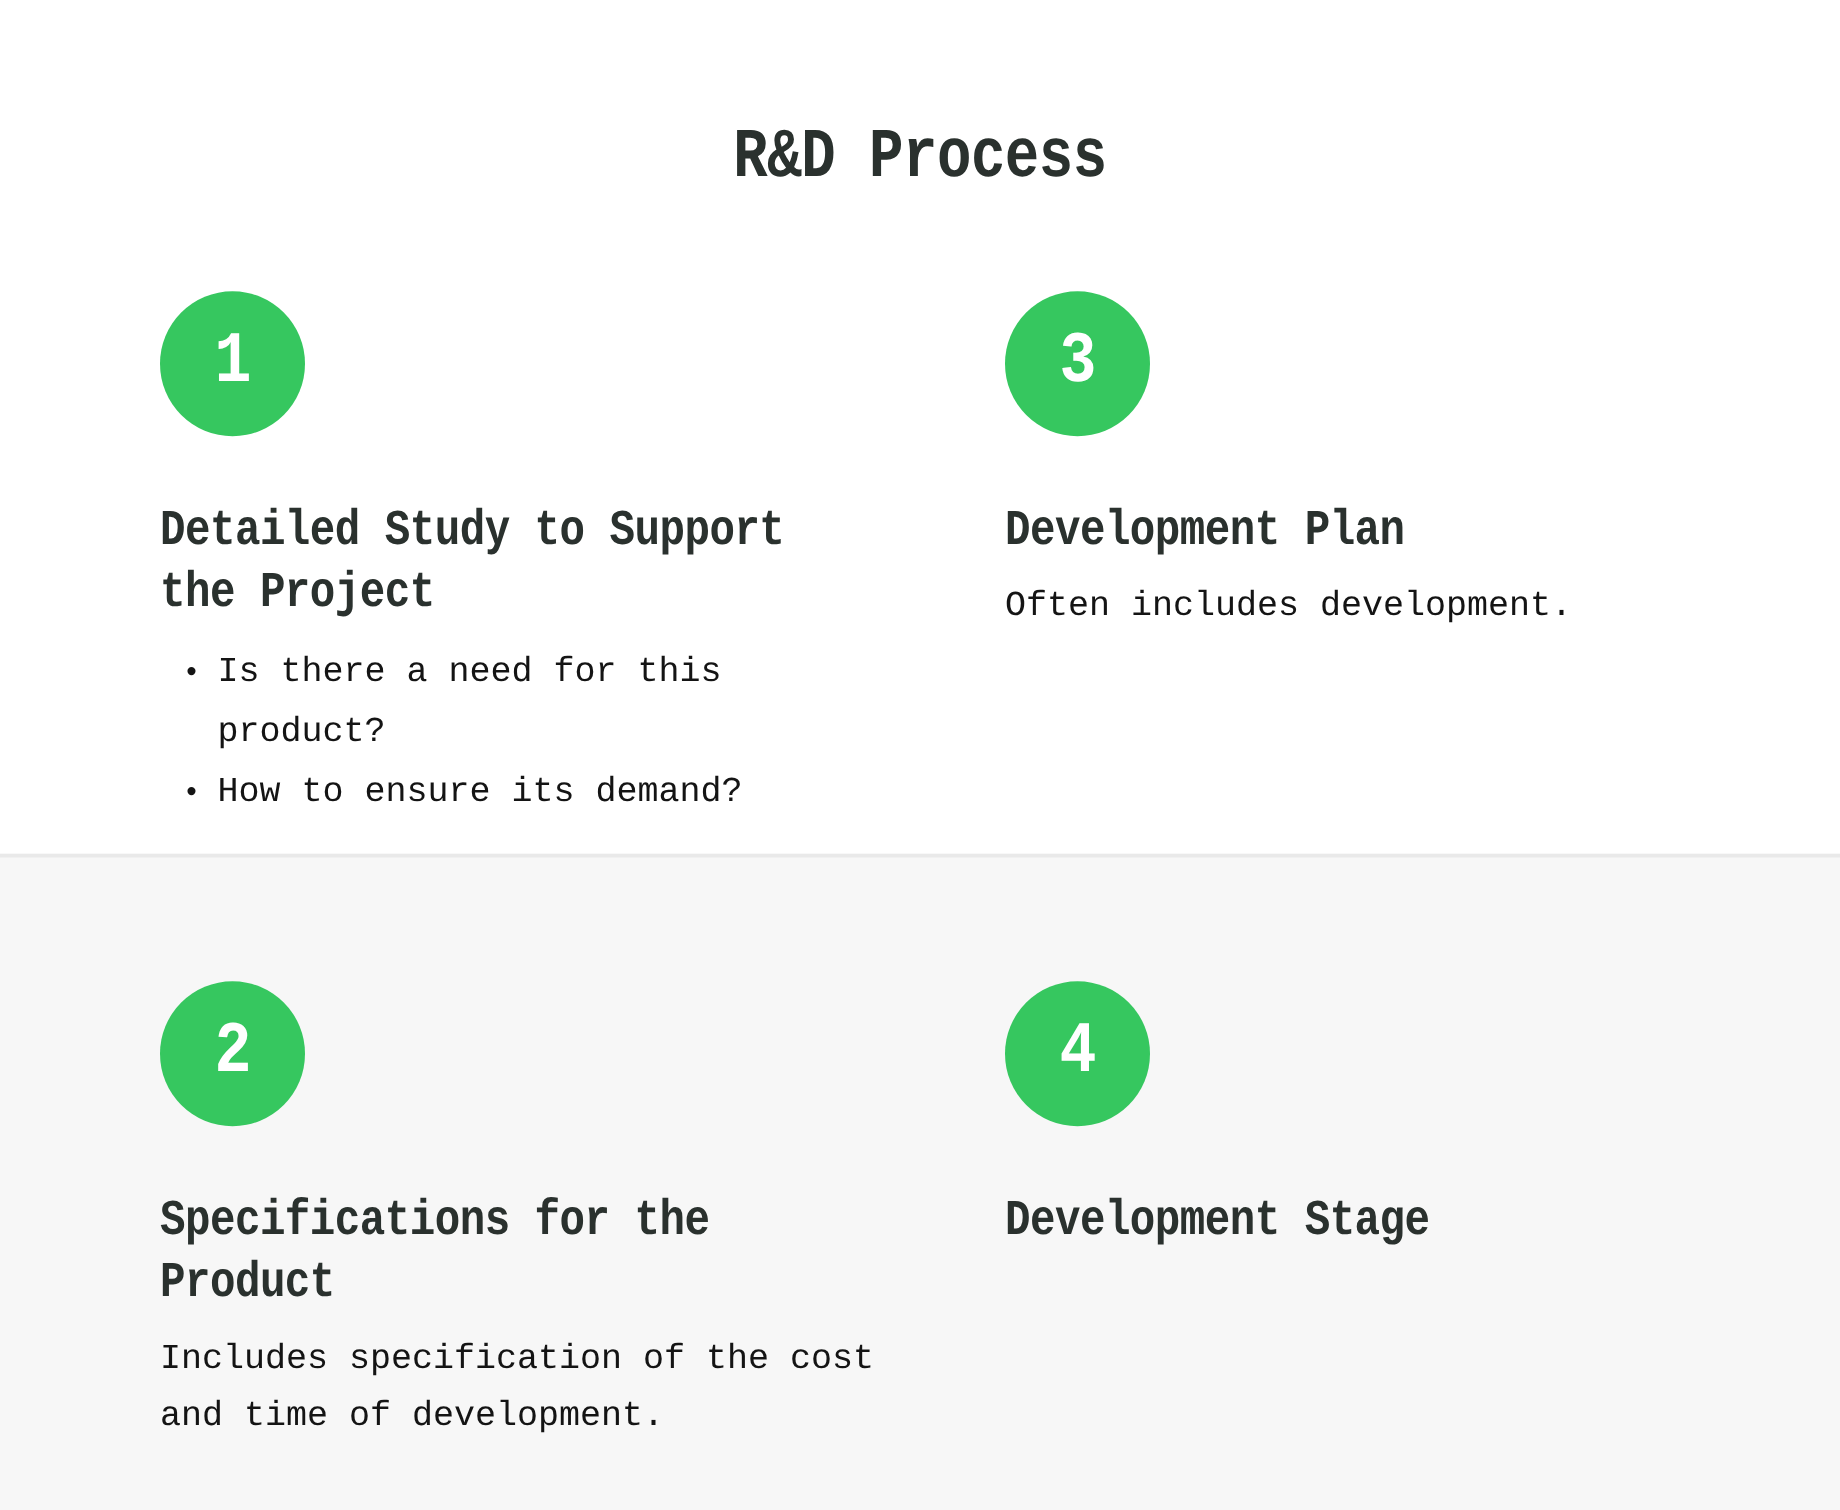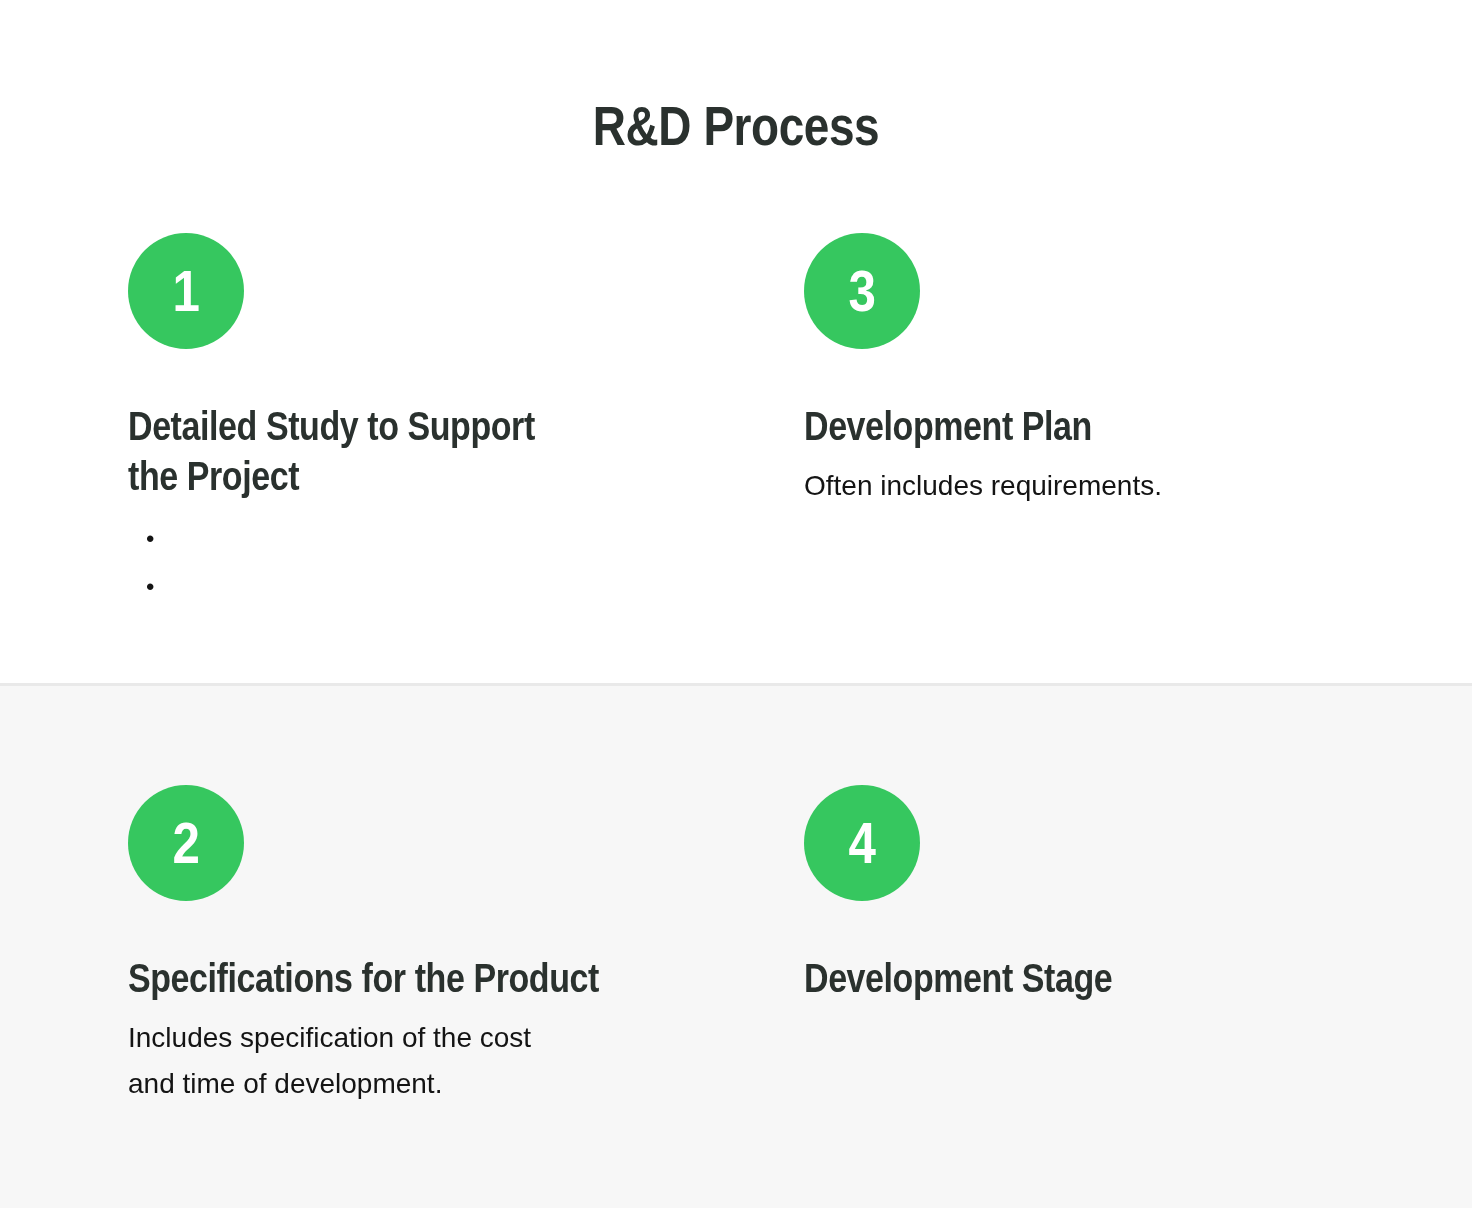--- a/index.html
+++ b/index.html
@@ -14,20 +14,21 @@
     width: 1472px;
     height: 1208px;
     background: #ffffff;
     font-family: "Liberation Sans", sans-serif;
     overflow: hidden;
   }
   .canvas {
     position: relative;
     width: 1472px;
     height: 1208px;
+    font-family: Liberation Mono, monospace;
   }
   .bottom-bg {
     position: absolute;
     left: 0;
     top: 683px;
     width: 1472px;
     height: 525px;
     background: var(--bottom-bg);
     border-top: 3px solid var(--divider);
   }
@@ -122,33 +123,35 @@
 
   <section class="step step-1">
     <div class="badge">
       <span class="badge-number">1</span>
     </div>
     <h2 class="step-title">Detailed Study to Support
 the Project</h2>
     <ul class="bullets">
       <li class="bullet-item">
         <span class="bullet-dot">•</span>
+        <span>Is there a need for this product?</span>
       </li>
       <li class="bullet-item">
         <span class="bullet-dot">•</span>
+        <span>How to ensure its demand?</span>
       </li>
     </ul>
   </section>
 
   <section class="step step-3">
     <div class="badge">
       <span class="badge-number">3</span>
     </div>
     <h2 class="step-title">Development Plan</h2>
-    <p class="step-desc">Often includes requirements.</p>
+    <p class="step-desc">Often includes development.</p>
   </section>
 
   <section class="step step-2">
     <div class="badge">
       <span class="badge-number">2</span>
     </div>
     <h2 class="step-title">Specifications for the Product</h2>
     <p class="step-desc">Includes specification of the cost
 and time of development.</p>
   </section>

